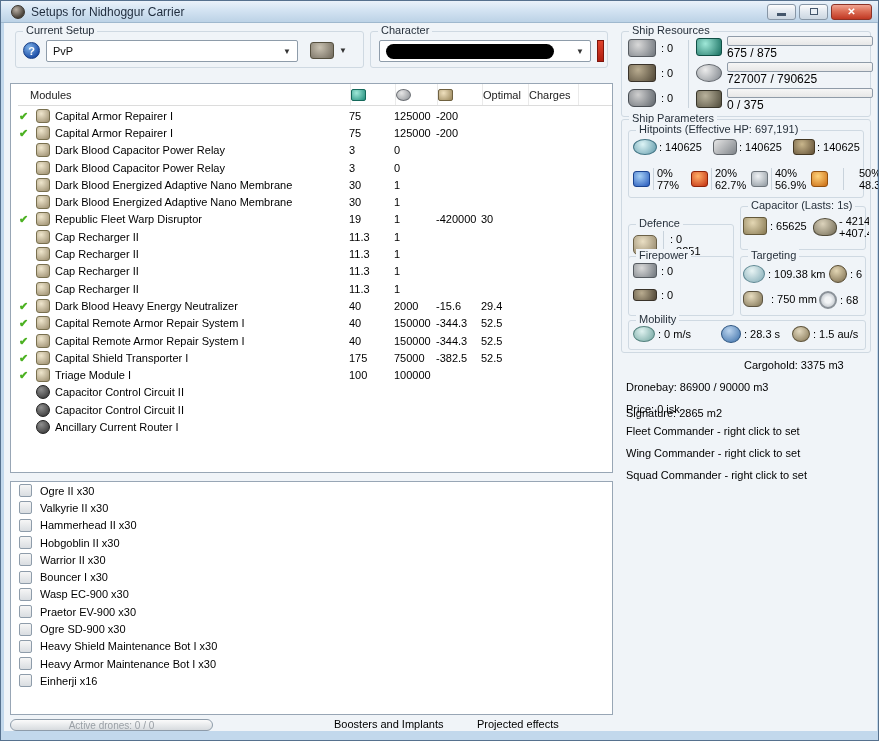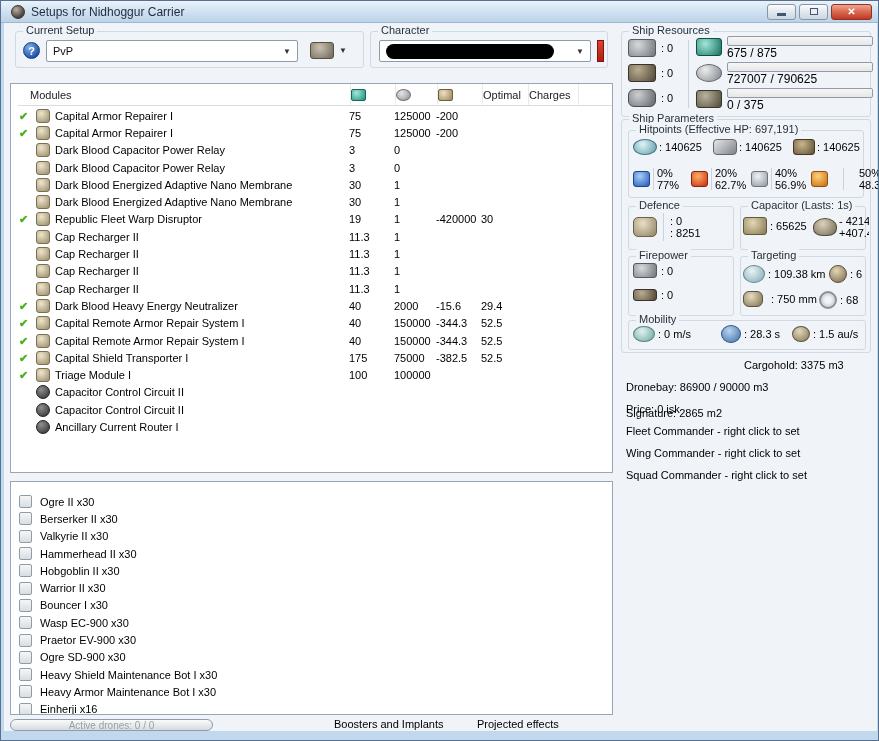--- a/index.html
+++ b/index.html
@@ -419,31 +419,27 @@
             <span class="num"></span>
             <span class="num"></span>
             <span class="num"></span>
             <span class="num"></span>
             <span></span>
           </div>
         </div>
     </div>
 
     <div class="panel" style="left:6px;top:458px;width:603px;height:234px;">
-      <div style="padding-top:11px;">
+      <div style="padding-top:0;">
 
           <div class="drow">
             <span class="dcheck"></span>
             <span>Ogre II x30</span>
           </div>
 
-          <div class="drow">
-            <span class="dcheck"></span>
-            <span>Berserker II x30</span>
-          </div>
 
           <div class="drow">
             <span class="dcheck"></span>
             <span>Valkyrie II x30</span>
           </div>
 
           <div class="drow">
             <span class="dcheck"></span>
             <span>Hammerhead II x30</span>
           </div>
@@ -583,21 +579,21 @@
         <div class="resrow" style="left:182px;top:36px;gap:12px;">
           <span class="ic ic-exp"></span>
             <span class="rdiv"></span>
           <span class="stack">
               <span>50%</span>
               <span>48.3%</span>
             </span>
         </div>
       </div>
 
-      <div class="group" style="left:6px;top:86px;width:106px;height:44px;background:#F0F4F8;">
+      <div class="group" style="left:6px;top:104px;width:106px;height:44px;background:#F0F4F8;">
         <span class="glabel">Defence</span>
         <div class="resrow" style="left:4px;top:6px;gap:3px;">
           <span class="ic ic-rep"></span>
             <span class="rdiv" style="height:28px;"></span>
           <span class="stack">
               <span>: 0</span>
               <span>: 8251</span>
             </span>
         </div>
       </div>

